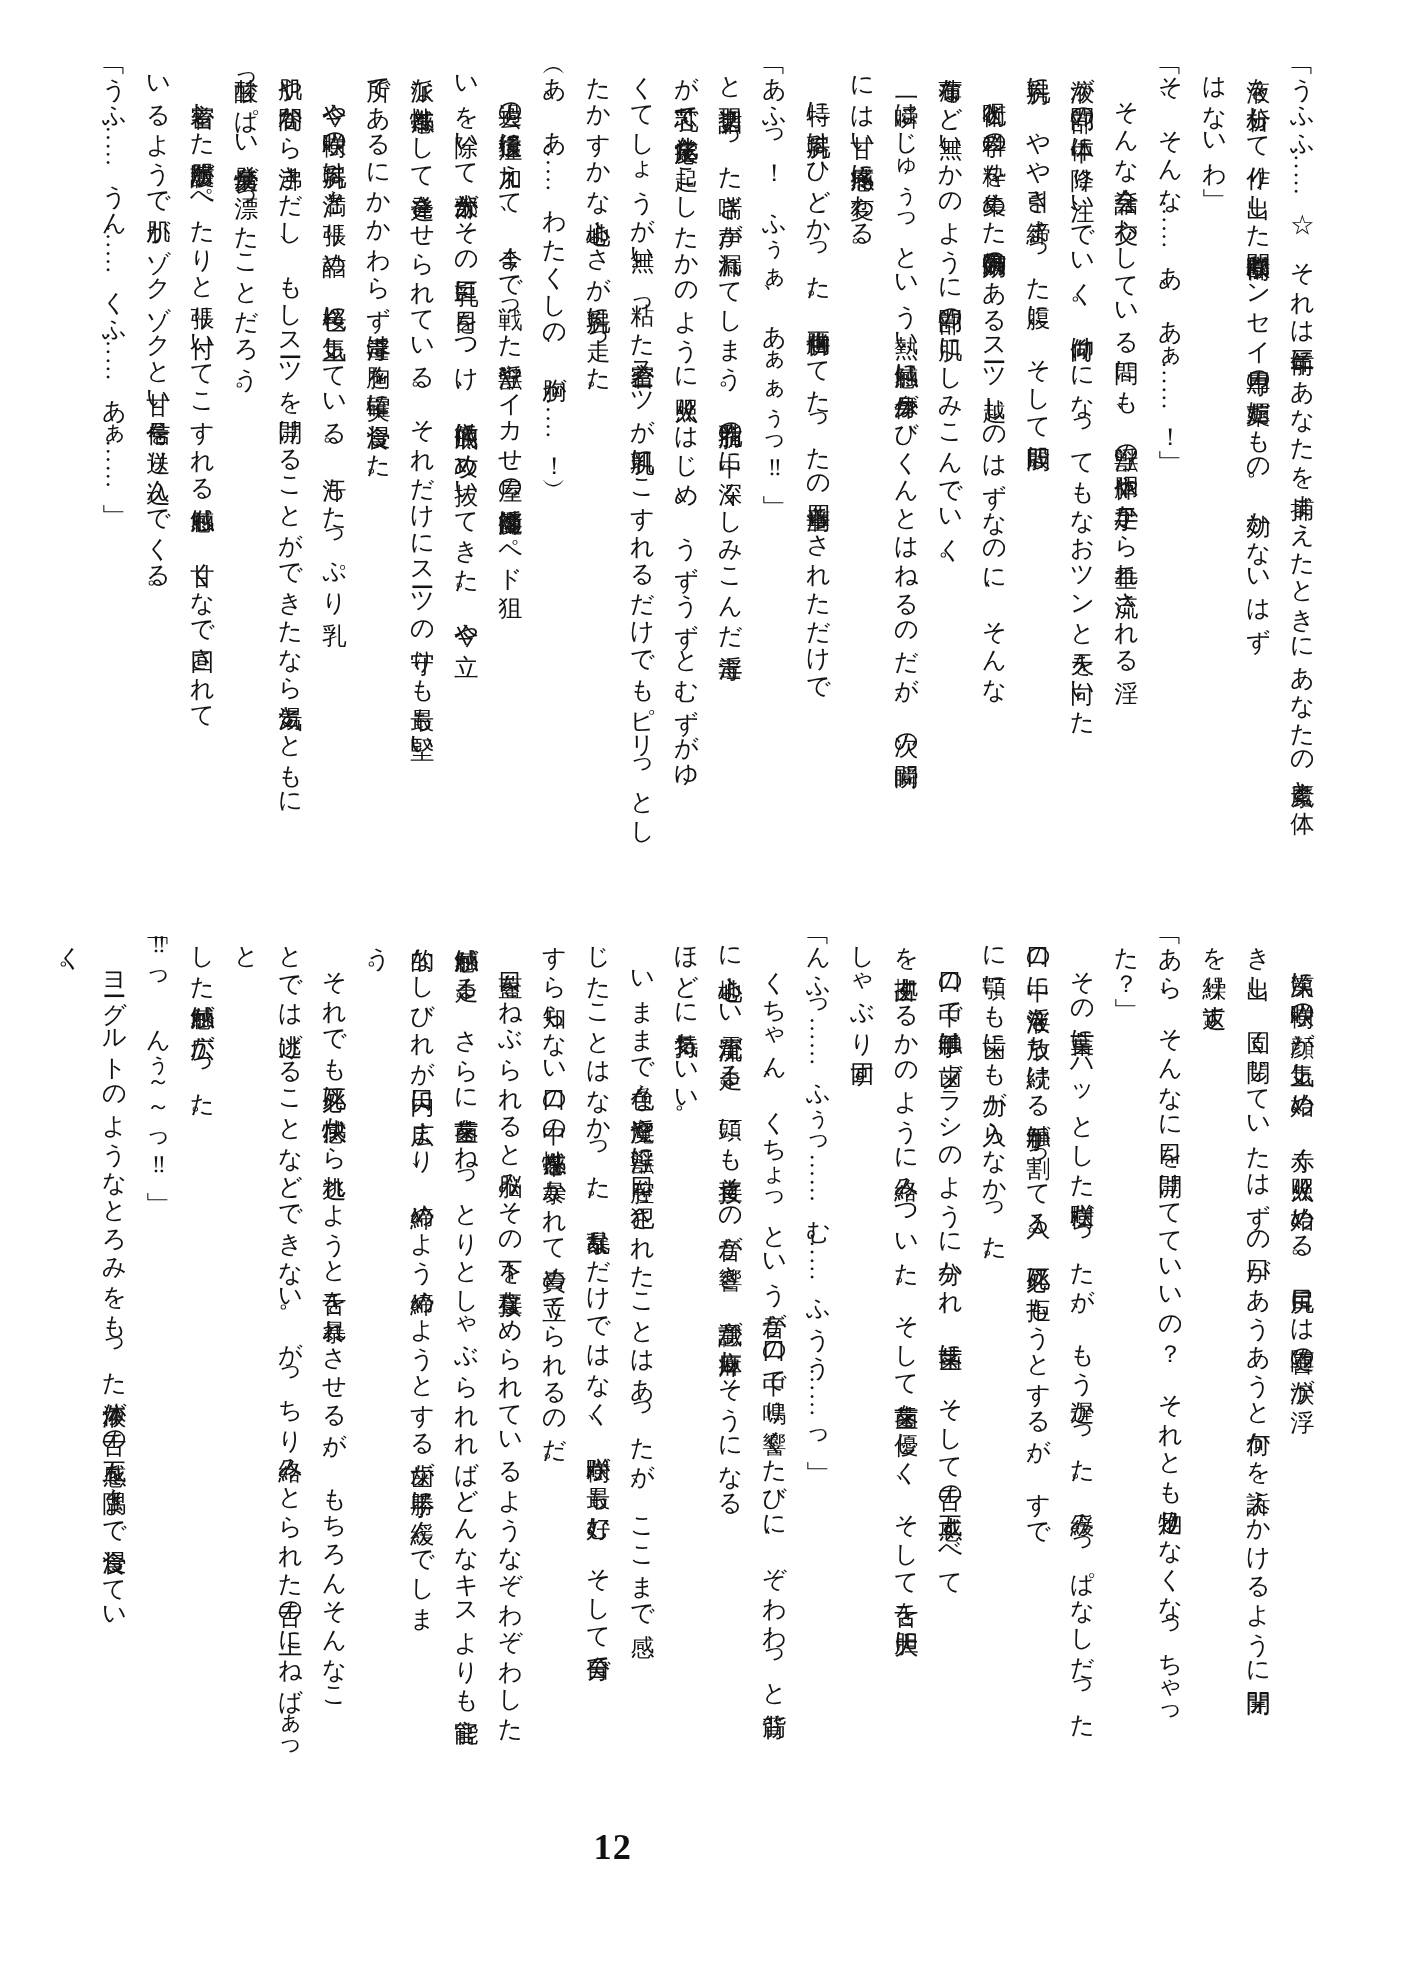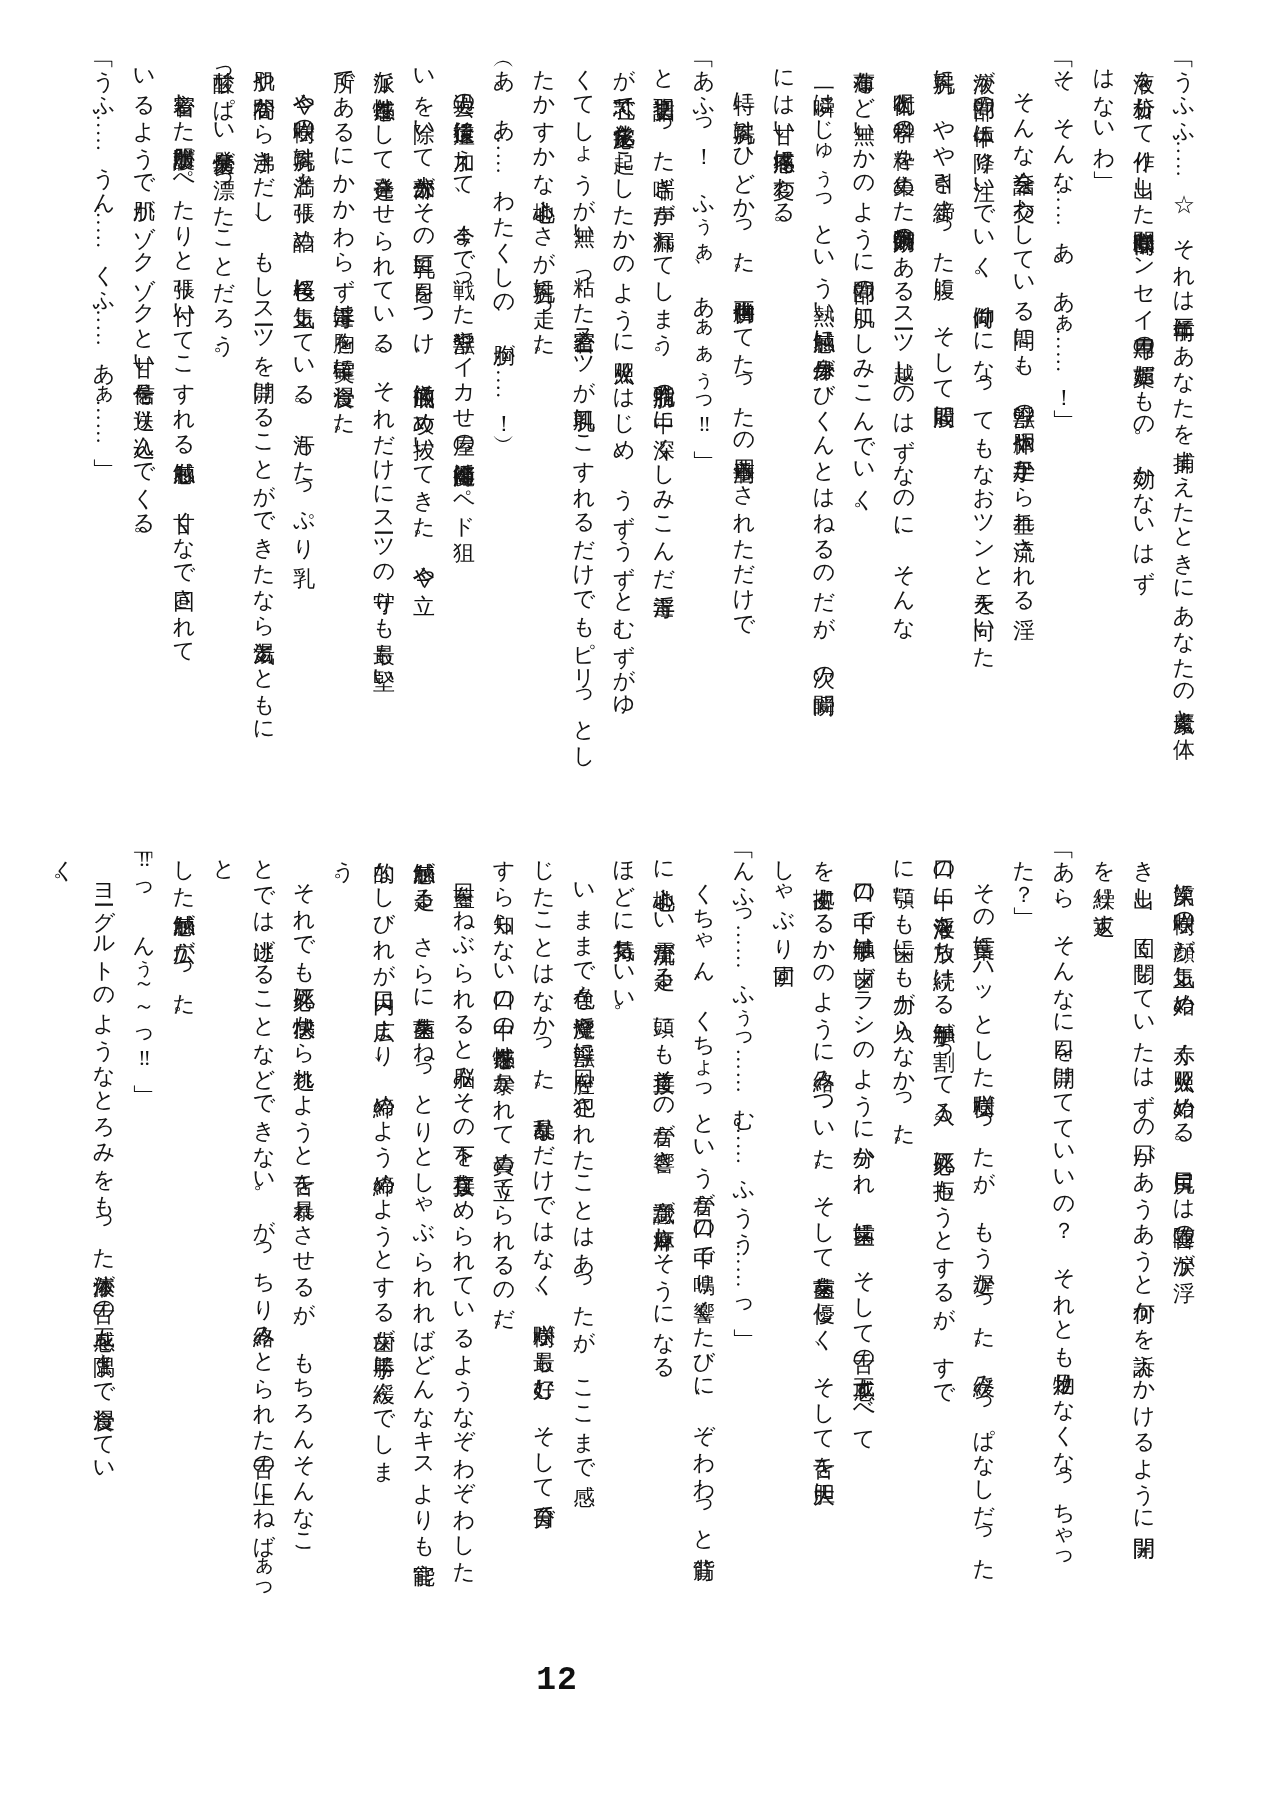--- a/index.html
+++ b/index.html
@@ -38,21 +38,21 @@
   #block-bottom { top: 845px; }
   .page-number {
     position: absolute;
     top: 1662px;
     left: 517px;
     width: 80px;
     text-align: center;
     font-size: 33px;
     font-weight: 700;
     color: #111111;
-    font-family: Liberation Mono, monospace;
+    font-family: Liberation Serif, serif;
     letter-spacing: 1px;
   }
 </style>
 </head>
 <body>
 
 <div class="page">
 
   <div id="block-top" class="vblock"><p class="tline">「うふふ……☆　それは三年前にあなたを捕まえたときにあなたの魔素と体</p><p class="tline">液を分析して作り出した間部咲樹センセイ専用の媚薬だもの。効かないはず</p><p class="tline">はないわ」</p><p class="tline">「そ、そんな……あ、あぁ……！」</p><p class="tline">　そんな会話を交わしている間にも、淫獣の胴体や手足から垂れ流される淫</p><p class="tline">液が間部の体中に降り注いでいく。仰向けになってもなおツンと天を向いた</p><p class="tline">乳房に、やや引き締まった腹に、そして股間に。</p><p class="tline">　呪術と科学の粋を集めた防御効果のあるスーツ越しのはずなのに、そんな</p><p class="tline">薄布など無いかのように間部の肌にしみこんでいく。</p><p class="tline">　一瞬はじゅぅっという熱い感触に身体がびくんとはねるのだが、次の瞬間</p><p class="tline">には甘い疼痛感に変わる。</p><p class="tline">　特に乳房はひどかった。両胸併せてたったの四滴垂らされただけで</p><p class="tline">「あふっ！　ふぅぁ、あぁぁぅっ‼」</p><p class="tline">と切羽詰まった喘ぎ声が漏れてしまう。乳脂肪の中に深くしみこんだ淫毒</p><p class="tline">が乳芯で化学反応を起こしたかのように火照りはじめ、うずうずとむずがゆ</p><p class="tline">くてしょうが無い。粘った密着スーツが乳肌にこすれるだけでもピリっとし</p><p class="tline">たかすかな心地よさが乳房に走った。</p><p class="tline">（あ、あ……わたくしの、胸が……！）</p><p class="tline">　過去の後遺症に加えて、今まで戦った淫獣やイカせ屋の淫魔術師はペド狙</p><p class="tline">いを除いて大部分がその巨乳に目をつけ、徹底的に攻め抜いてきた。今や立</p><p class="tline">派な性感帯として発達させられている。それだけにスーツの守りも最も堅い</p><p class="tline">所であるにかかわらず淫毒は胸を確実に浸食した。</p><p class="tline">　今や咲樹の乳房は満々と張り詰め、桜色に上気している。汗もたっぷり乳</p><p class="tline">肌や谷間から沸きだし、もしスーツを開けることができたなら湯気とともに</p><p class="tline">甘酸っぱい発情臭が漂ったことだろう。</p><p class="tline">　密着した防護服がぺたりと張り付いてこすれる感触も、甘くなで回されて</p><p class="tline">いるようで肌がゾクゾクと甘い信号を送り込んでくる。</p><p class="tline">「うふ……うん……くふ……あぁ……」</p></div>
 

